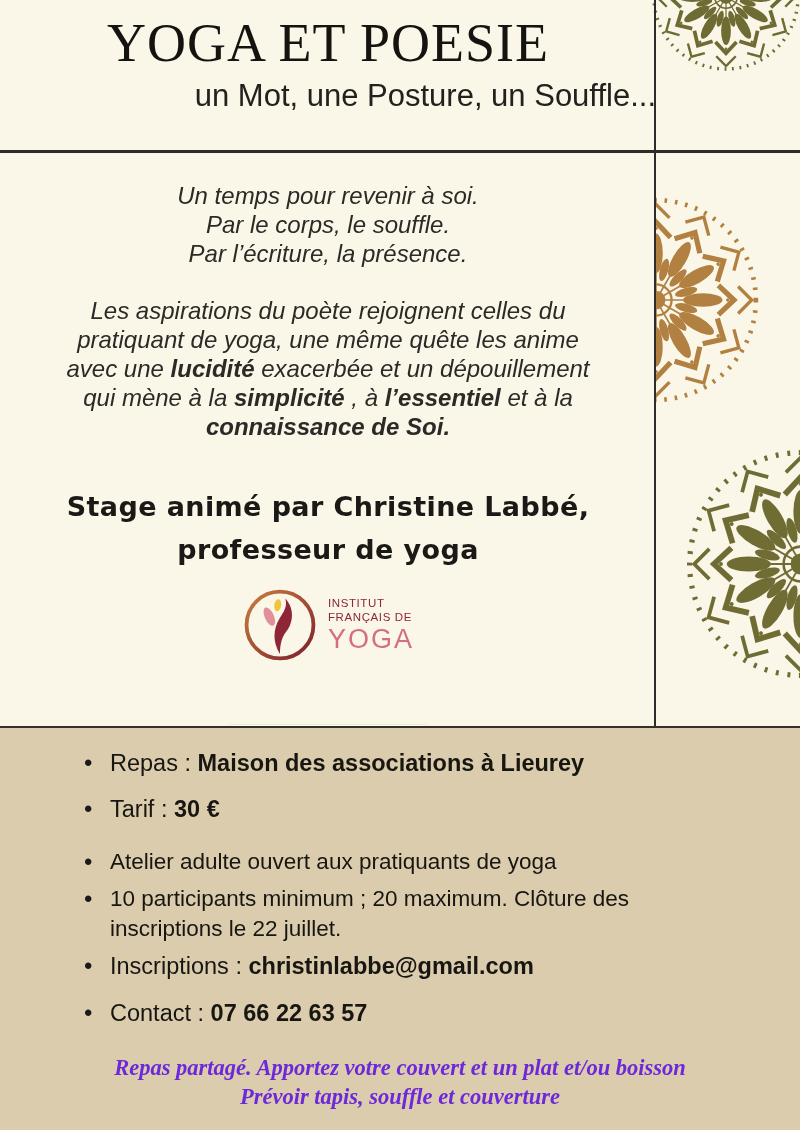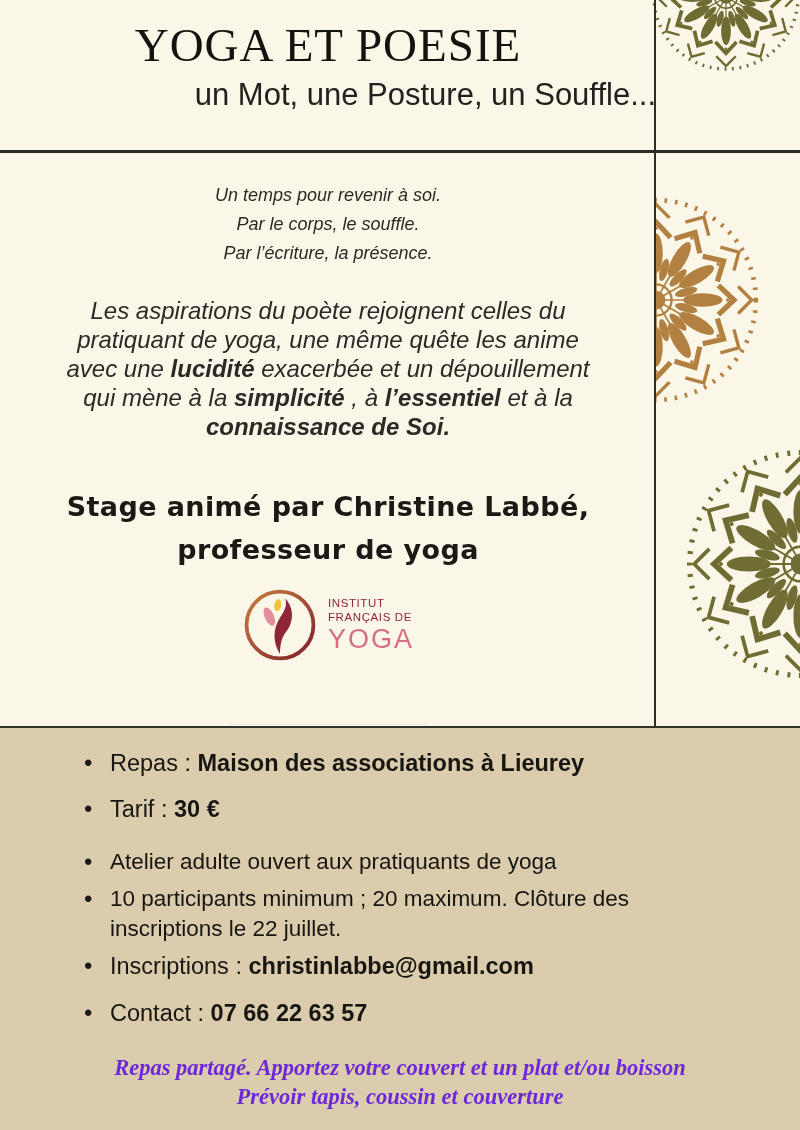--- a/index.html
+++ b/index.html
@@ -17,29 +17,29 @@
   .mandala-top{left:651px;top:-78px;width:150px;height:150px;color:#6E6B33;}
   .mandala-clip{position:absolute;overflow:hidden;pointer-events:none;}
   .clip-mid{left:656px;top:196px;width:106px;height:208px;}
   .clip-mid svg{position:absolute;left:-104px;top:0;width:208px;height:208px;color:#B28041;}
   .clip-bottom{left:685px;top:448px;width:115px;height:232px;}
   .clip-bottom svg{position:absolute;left:0;top:0;width:232px;height:232px;color:#6F6C34;}
 
   
   .header{position:absolute;top:0;left:0;width:656px;height:150px;text-align:center;}
   .title{
-    margin:0;padding-top:22px;font-family:"Liberation Serif",serif;font-weight:400;
-    font-size:47px;letter-spacing:1px;line-height:1.0;color:#14130F;
+    margin:0;padding-top:16px;font-family:"Liberation Serif",serif;font-weight:400;
+    font-size:54px;letter-spacing:1px;line-height:1.0;color:#14130F;
   }
   .subtitle{margin:8px 0 0 0;font-size:31px;color:#22211E;font-weight:400;text-align:right;}
 
   
   .main{position:absolute;top:153px;left:0;width:656px;text-align:center;}
   .date-block{margin-top:38px;font-weight:700;font-size:37px;line-height:1.05;color:#121210;letter-spacing:0.5px;}
-  .intro{margin-top:28px;font-style:italic;font-size:18px;line-height:29px;color:#2B2A26;}
+  .intro{margin-top:28px;font-style:italic;font-size:24px;line-height:29px;color:#2B2A26;}
   .quote{margin:28px auto 0 auto;width:528px;font-style:italic;font-size:24px;line-height:29px;color:#2B2A26;}
   .quote b{font-weight:700;}
   .facilitator{margin-top:44px;font-family:"DejaVu Sans",sans-serif;font-weight:700;font-size:27px;line-height:43px;color:#1A1916;letter-spacing:0.4px;}
 
   
   .logos{margin-top:16px;display:flex;justify-content:center;align-items:center;gap:62px;flex-direction:column;}
   .ify{display:flex;align-items:center;gap:10px;}
   .ify-emblem{width:76px;height:76px;}
   .ify-text{text-align:left;line-height:1.15;}
   .ify-small{font-size:11.5px;color:#8E2637;letter-spacing:0.6px;}
@@ -230,17 +230,17 @@
         <span class="bullet">•</span>
         <span class="li-text"><span>Inscriptions : </span><b>christinlabbe@gmail.com</b></span>
       </li>
       <li class="li-5">
         <span class="bullet">•</span>
         <span class="li-text"><span>Contact : </span><b>07 66 22 63 57</b></span>
       </li>
     </ul>
     <div class="footer-note">
       <div>Repas partagé. Apportez votre couvert et un plat et/ou boisson</div>
-      <div>Prévoir tapis, coussin et couverture</div>
+      <div>Prévoir tapis, souffle et couverture</div>
     </div>
   </div>
 
 </div>
 
 </body></html>

